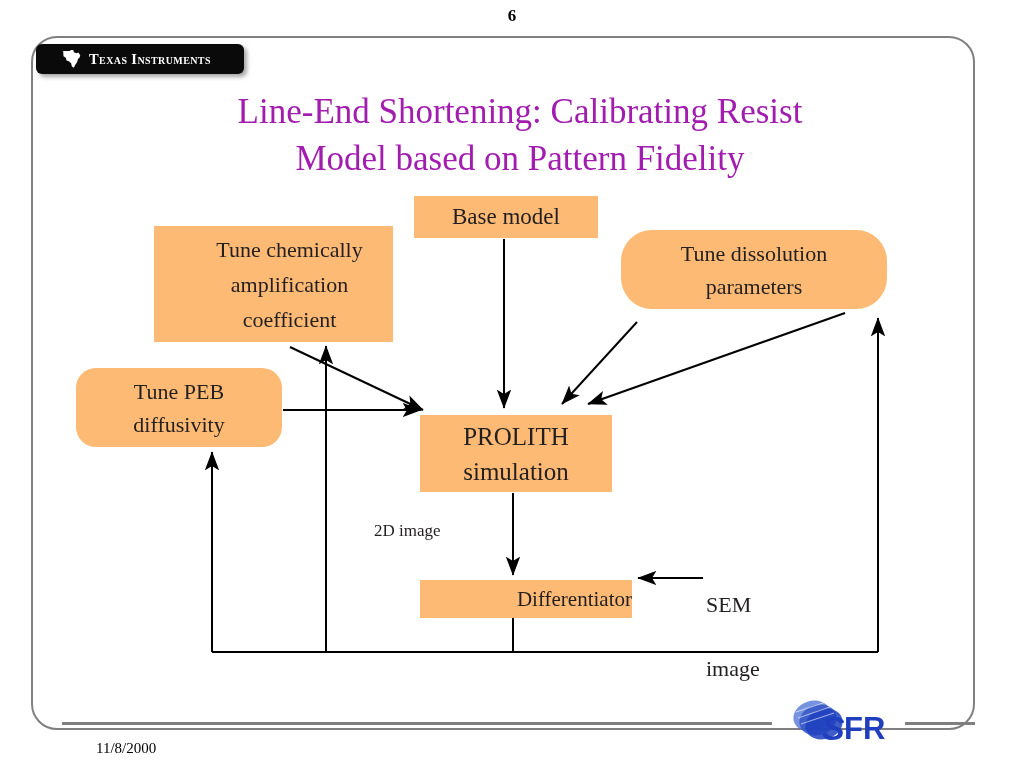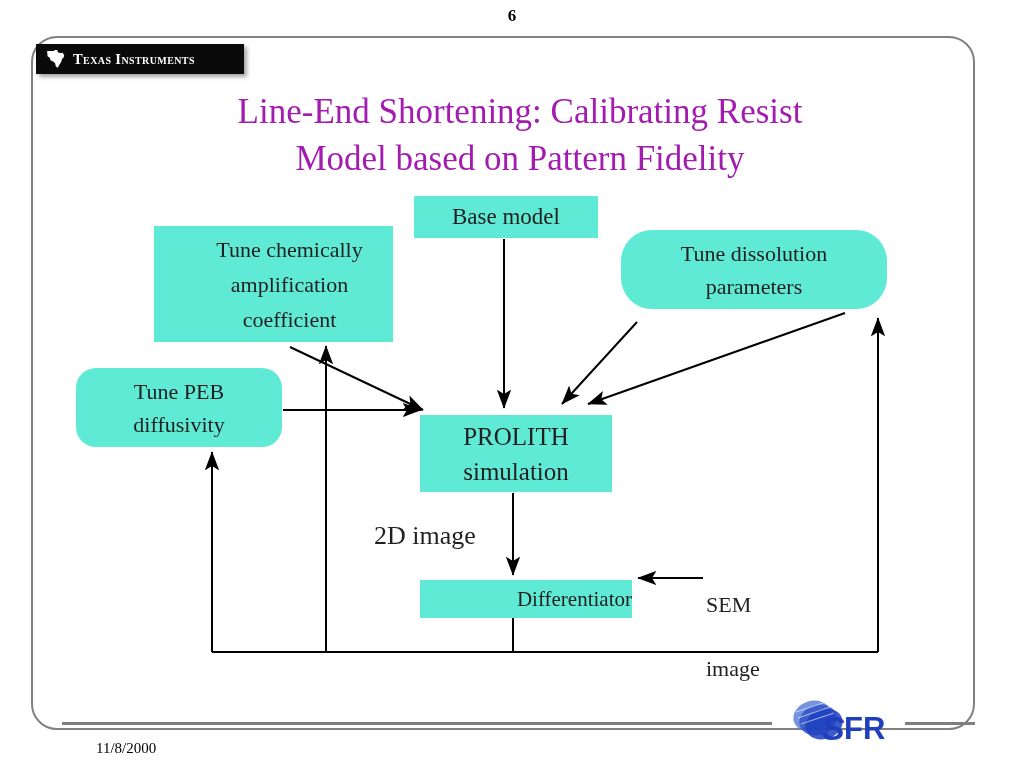--- a/index.html
+++ b/index.html
@@ -45,23 +45,24 @@
   
   .ti-logo {
     position: absolute;
     left: 36px;
     top: 44px;
     width: 208px;
     height: 30px;
     background: #0a0a0a;
     display: flex;
     align-items: center;
-    padding-left: 10px;
+    padding-left: 26px;
     box-sizing: border-box;
     box-shadow: 3px 3px 4px rgba(0,0,0,0.35);
+    border-radius: 6px;
   }
   .ti-mark {
     width: 19px;
     height: 20px;
     margin-right: 8px;
     flex: 0 0 auto;
     display: block;
   }
   .ti-text {
     color: #ffffff;
@@ -93,21 +94,21 @@
     top: 0;
     width: 1024px;
     height: 768px;
     pointer-events: none;
   }
   .diagram svg { display: block; }
 
   
   .node-box {
     position: absolute;
-    background: #5eead4;
+    background: #fdba74;
     color: #231f20;
     display: flex;
     align-items: center;
     justify-content: center;
     text-align: center;
     font-family: "Liberation Serif", "DejaVu Serif", serif;
     box-sizing: border-box;
   }
   .node-box .node-line { display: block; }
 
@@ -119,21 +120,21 @@
   #box-differentiator { left: 420px; top: 580px; width: 212px; height: 38px; font-size: 21px; justify-content: flex-end; }
 
   
   .free-label {
     position: absolute;
     font-family: "Liberation Serif", "DejaVu Serif", serif;
     color: #231f20;
     text-align: center;
     white-space: pre-line;
   }
-  #label-2d-image { left: 374px; top: 521px; width: 120px; font-size: 26px; text-align: left; }
+  #label-2d-image { left: 374px; top: 521px; width: 120px; font-size: 17px; text-align: left; }
   #label-sem-image { left: 706px; top: 557px; width: 110px; font-size: 22px; line-height: 32px; text-align: left; }
 
   
   .footer-rule {
     position: absolute;
     left: 62px;
     top: 722px;
     width: 710px;
     height: 3px;
     background: #7f7f7f;

